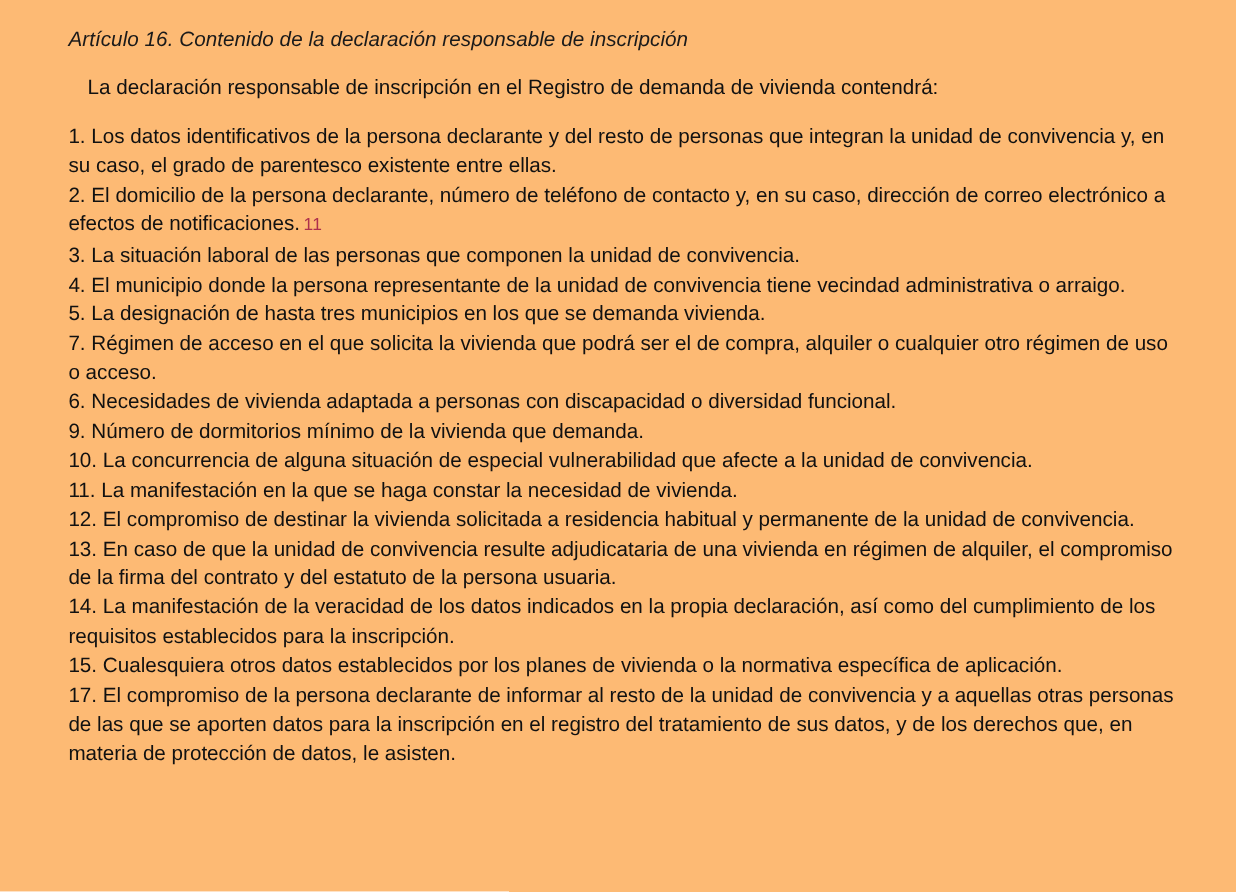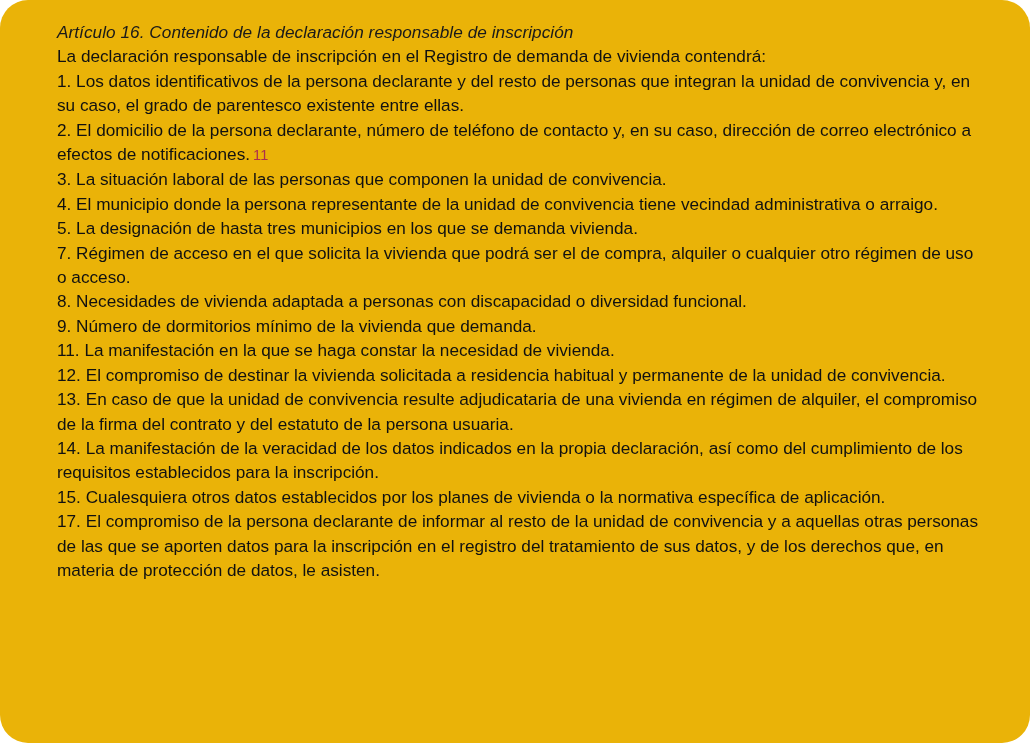--- a/index.html
+++ b/index.html
@@ -13,42 +13,41 @@
     overflow: hidden;
     font-family: "Liberation Sans", sans-serif;
     color: #000000;
     -webkit-font-smoothing: antialiased;
   }
 
   #document-page {
     position: relative;
     width: 1030px;
     height: 743px;
-    background: #eab308;
+    background: #fdba74;
     box-sizing: border-box;
     padding: 20px 45px 0 57px;
-    border-radius: 28px;
   }
 
   #article-title {
     font-style: italic;
     font-size: 17.2px;
     line-height: 24.4px;
     color: #1a1a1a;
     white-space: nowrap;
     letter-spacing: 0.05px;
     margin: 0;
     padding: 0;
   }
 
   #lead-paragraph {
     font-size: 17.2px;
     line-height: 24.4px;
     color: #111111;
-    margin: 0;
+    margin: 16px;
     padding: 0;
     white-space: nowrap;
   }
 
   #clause-list {
     list-style: none;
     margin: 0;
     padding: 0;
   }
 
@@ -84,22 +83,23 @@
 
   <div id="lead-paragraph">La declaración responsable de inscripción en el Registro de demanda de vivienda contendrá:</div>
 
   <div id="clause-list">
       <p class="clause-item"><span class="clause-text">1. Los datos identificativos de la persona declarante y del resto de personas que integran la unidad de convivencia y, en su caso, el grado de parentesco existente entre ellas.</span></p>
       <p class="clause-item"><span class="clause-text">2. El domicilio de la persona declarante, número de teléfono de contacto y, en su caso, dirección de correo electrónico a efectos de notificaciones.</span><span class="footnote-ref">11</span></p>
       <p class="clause-item"><span class="clause-text">3. La situación laboral de las personas que componen la unidad de convivencia.</span></p>
       <p class="clause-item"><span class="clause-text">4. El municipio donde la persona representante de la unidad de convivencia tiene vecindad administrativa o arraigo.</span></p>
       <p class="clause-item"><span class="clause-text">5. La designación de hasta tres municipios en los que se demanda vivienda.</span></p>
       <p class="clause-item"><span class="clause-text">7. Régimen de acceso en el que solicita la vivienda que podrá ser el de compra, alquiler o cualquier otro régimen de uso o acceso.</span></p>
-      <p class="clause-item"><span class="clause-text">8. Necesidades de vivienda adaptada a personas con discapacidad o diversidad funcional.</span></p>
+      <p class="clause-item"><span class="clause-text">6. Necesidades de vivienda adaptada a personas con discapacidad o diversidad funcional.</span></p>
       <p class="clause-item"><span class="clause-text">9. Número de dormitorios mínimo de la vivienda que demanda.</span></p>
+      <p class="clause-item"><span class="clause-text">10. La concurrencia de alguna situación de especial vulnerabilidad que afecte a la unidad de convivencia.</span></p>
       <p class="clause-item"><span class="clause-text">11. La manifestación en la que se haga constar la necesidad de vivienda.</span></p>
       <p class="clause-item"><span class="clause-text">12. El compromiso de destinar la vivienda solicitada a residencia habitual y permanente de la unidad de convivencia.</span></p>
       <p class="clause-item"><span class="clause-text">13. En caso de que la unidad de convivencia resulte adjudicataria de una vivienda en régimen de alquiler, el compromiso de la firma del contrato y del estatuto de la persona usuaria.</span></p>
       <p class="clause-item"><span class="clause-text">14. La manifestación de la veracidad de los datos indicados en la propia declaración, así como del cumplimiento de los requisitos establecidos para la inscripción.</span></p>
       <p class="clause-item"><span class="clause-text">15. Cualesquiera otros datos establecidos por los planes de vivienda o la normativa específica de aplicación.</span></p>
       <p class="clause-item"><span class="clause-text">17. El compromiso de la persona declarante de informar al resto de la unidad de convivencia y a aquellas otras personas de las que se aporten datos para la inscripción en el registro del tratamiento de sus datos, y de los derechos que, en materia de protección de datos, le asisten.</span></p>
     </div>
 
 </div>
 

